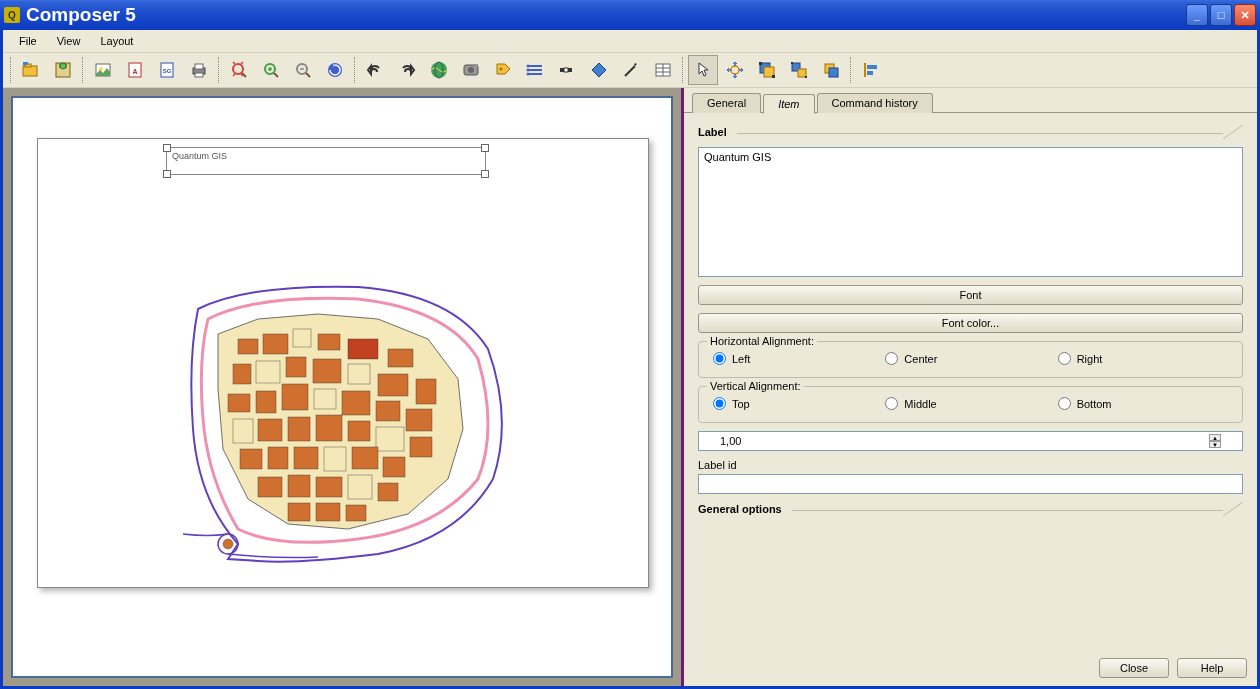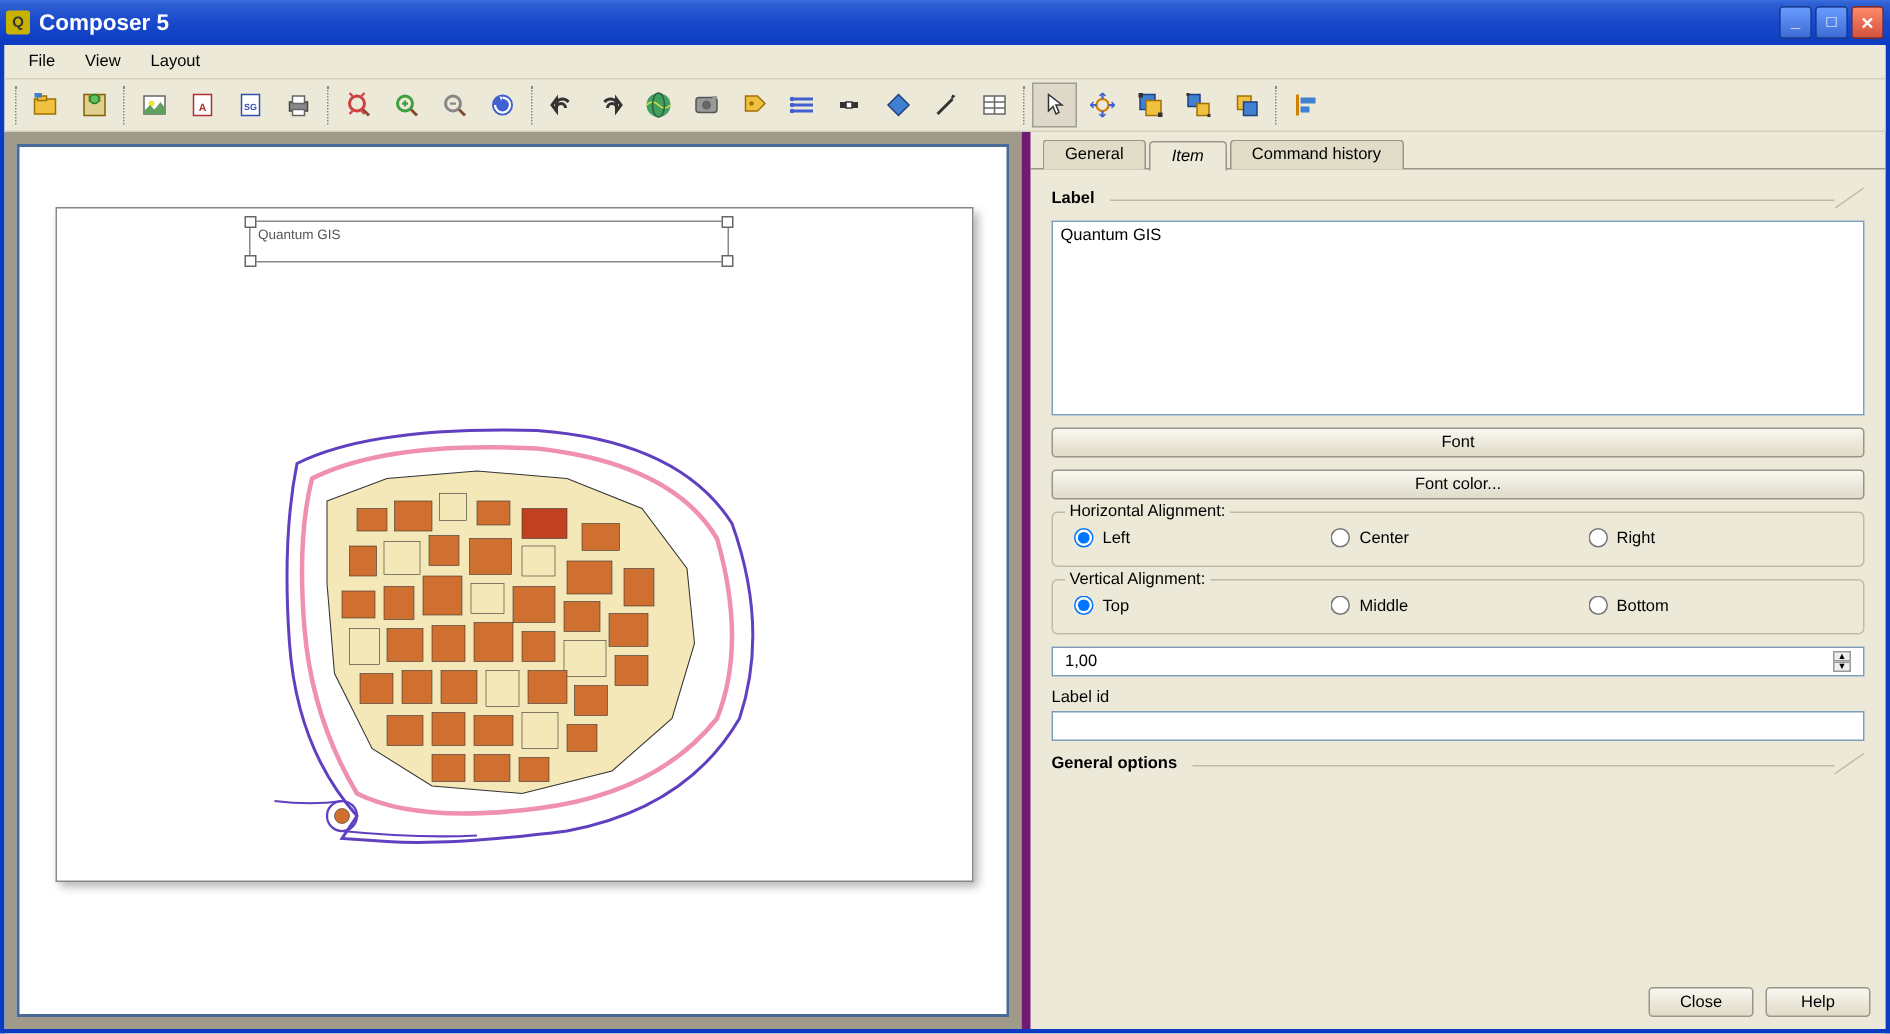--- a/index.html
+++ b/index.html
@@ -27,21 +27,21 @@
   font-weight: bold;
 }
 .titlebar .app-icon {
   width: 16px; height: 16px;
   margin-right: 6px;
   background: #c8b200;
   border-radius: 2px;
   display: flex; align-items:center; justify-content:center;
   font-size:10px; color:#333;
 }
-.titlebar .title { flex: 1; font-size: 15px; }
+.titlebar .title { flex: 1; font-size: 19px; }
 .titlebar .win-buttons { display: flex; gap: 2px; }
 .titlebar .win-btn {
   width: 22px; height: 22px;
   background: linear-gradient(to bottom, #6a9cff, #3d6bd4);
   border: 1px solid #1a3a8a;
   border-radius: 3px;
   display: flex; align-items: center; justify-content: center;
   color: white; font-weight: bold;
 }
 .titlebar .win-btn.close {
@@ -138,21 +138,21 @@
 .map-placeholder {
   position: absolute;
   left: 140px; top: 140px;
   width: 340px; height: 290px;
 }
 .right-panel {
   flex: 1;
   background: #ece9d8;
   display: flex;
   flex-direction: column;
-  border-left: 6px solid #701a75;
+  border-left: 3px solid #701a75;
 }
 .tabs {
   display: flex;
   padding: 4px 8px 0 8px;
   gap: 0;
 }
 .tab {
   padding: 3px 14px;
   border: 1px solid #9a958a;
   border-bottom: none;
@@ -236,21 +236,21 @@
   flex: 1;
   display: flex;
   align-items: center;
   gap: 6px;
 }
 .radio-opt input { width:13px; height:13px; }
 .field-row { display: flex; flex-direction: column; gap: 3px; }
 .spin-input {
   border: 1px solid #7f9db9;
   background: white;
-  padding: 2px 8px;
+  padding: 2px 21px;
   width: 100%;
   display: flex;
   align-items: center;
 }
 .spin-input span { flex: 1; }
 .spin-input .arrows { display: flex; flex-direction: column; }
 .spin-input .arrows div { width:12px; height:7px; font-size:6px; text-align:center; line-height:6px; border:1px solid #999; background:#eee; }
 .text-input {
   border: 1px solid #7f9db9;
   background: white;

